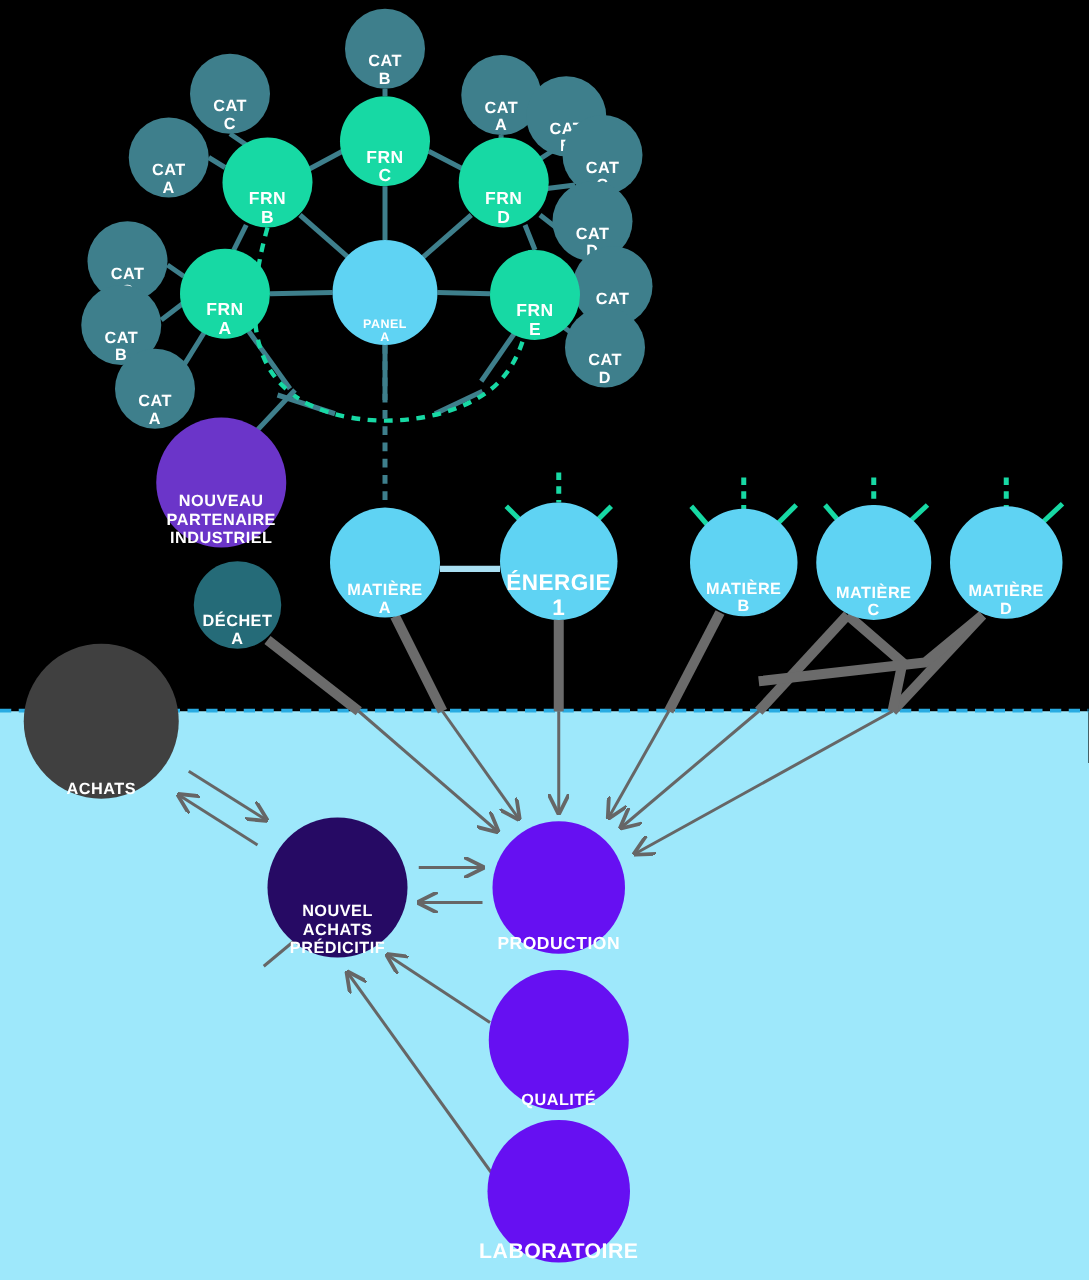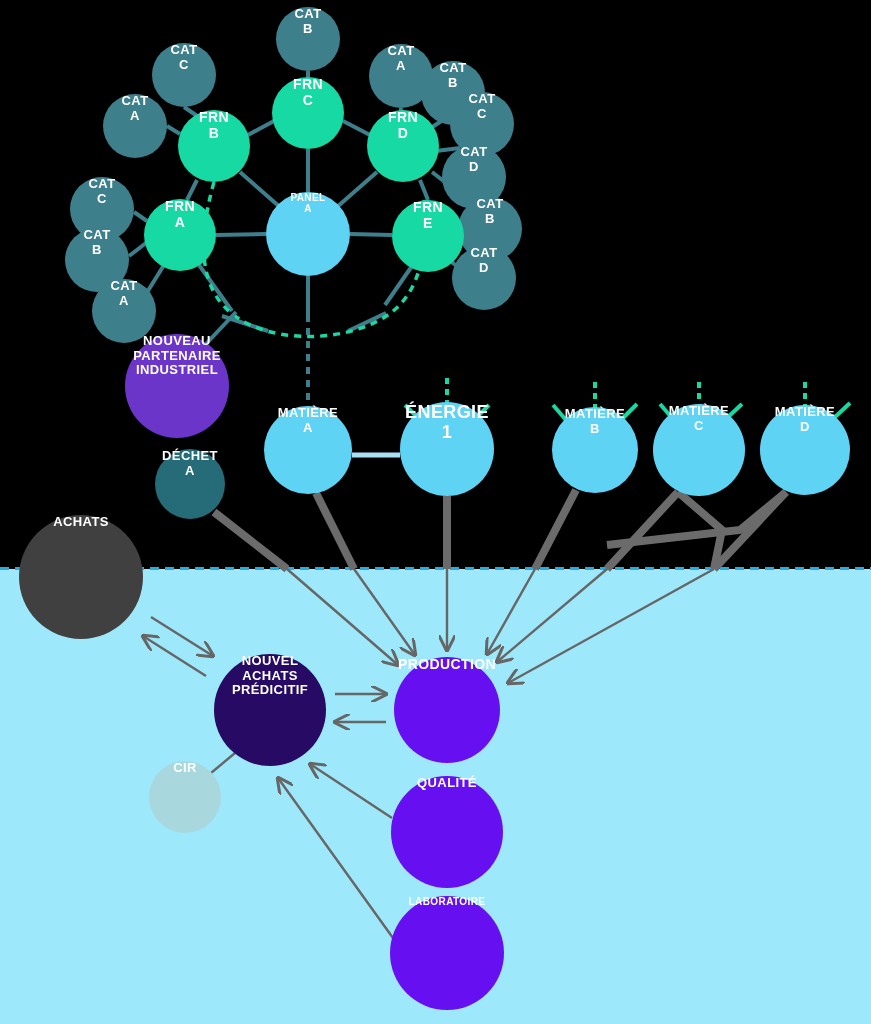--- a/index.html
+++ b/index.html
@@ -1,19 +1,19 @@
 <!DOCTYPE html>
 <html><head>
 <meta charset="utf-8">
 <style>
   html,body{margin:0;padding:0;background:#000;}
   body{font-family:"Liberation Sans", sans-serif;}
   #stage{position:relative;width:871px;height:1024px;background:#000000;overflow:hidden;}
   #svg{position:absolute;left:0;top:0;width:871px;height:1024px;}
-  .node{position:absolute;border-radius:50%;display:flex;align-items:flex-start;justify-content:center;
+  .node{position:absolute;border-radius:50%;display:flex;align-items:flex-end;justify-content:center;
         text-align:center;color:#ffffff;font-weight:bold;letter-spacing:.4px;line-height:1.12;
         box-sizing:border-box;}
   .lbl{pointer-events:none;white-space:pre-line;}
 </style>
 </head>
 <body>
 
 <div id="stage">
 
   <svg id="svg" viewBox="0 0 871 1024">
@@ -224,26 +224,23 @@
     </div>
 
   <div class="node" style="background: #404040; left: 19px; top: 515px; width: 124px; height: 124px; font-size: 13px;">
       <span class="lbl">ACHATS</span>
     </div>
   <div class="node" style="background: rgb(38, 10, 100); left: 214px; top: 654px; width: 112px; height: 112px; font-size: 13px;">
       <span class="lbl">NOUVEL
 ACHATS
 PRÉDICITIF</span>
     </div>
-  <div class="node" style="background: rgb(168, 216, 222); left: 149px; top: 761px; width: 72px; height: 72px; font-size: 13px;">
-      <span class="lbl">CIR</span>
-    </div>
   <div class="node" style="background: rgb(102, 16, 242); left: 394px; top: 657px; width: 106px; height: 106px; font-size: 14px;">
       <span class="lbl">PRODUCTION</span>
     </div>
   <div class="node" style="background: rgb(102, 16, 242); left: 391px; top: 776px; width: 112px; height: 112px; font-size: 13px;">
       <span class="lbl">QUALITÉ</span>
     </div>
-  <div class="node" style="background: rgb(102, 16, 242); left: 390px; top: 896px; width: 114px; height: 114px; font-size: 10px;">
+  <div class="node" style="background: rgb(102, 16, 242); left: 390px; top: 896px; width: 114px; height: 114px; font-size: 17px;">
       <span class="lbl">LABORATOIRE</span>
     </div>
 
 </div>
 
 </body></html>

